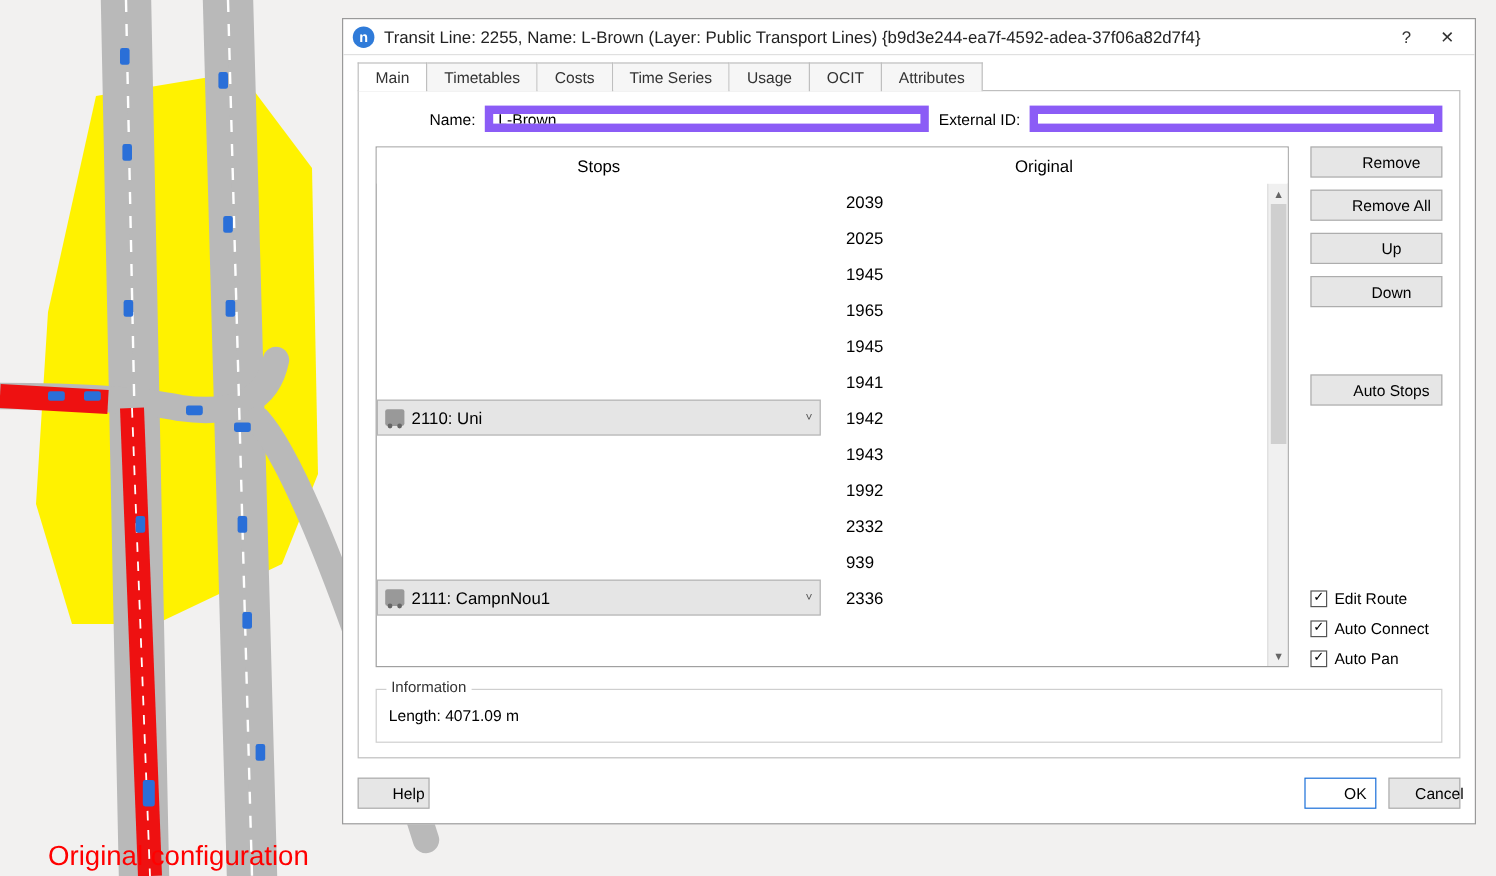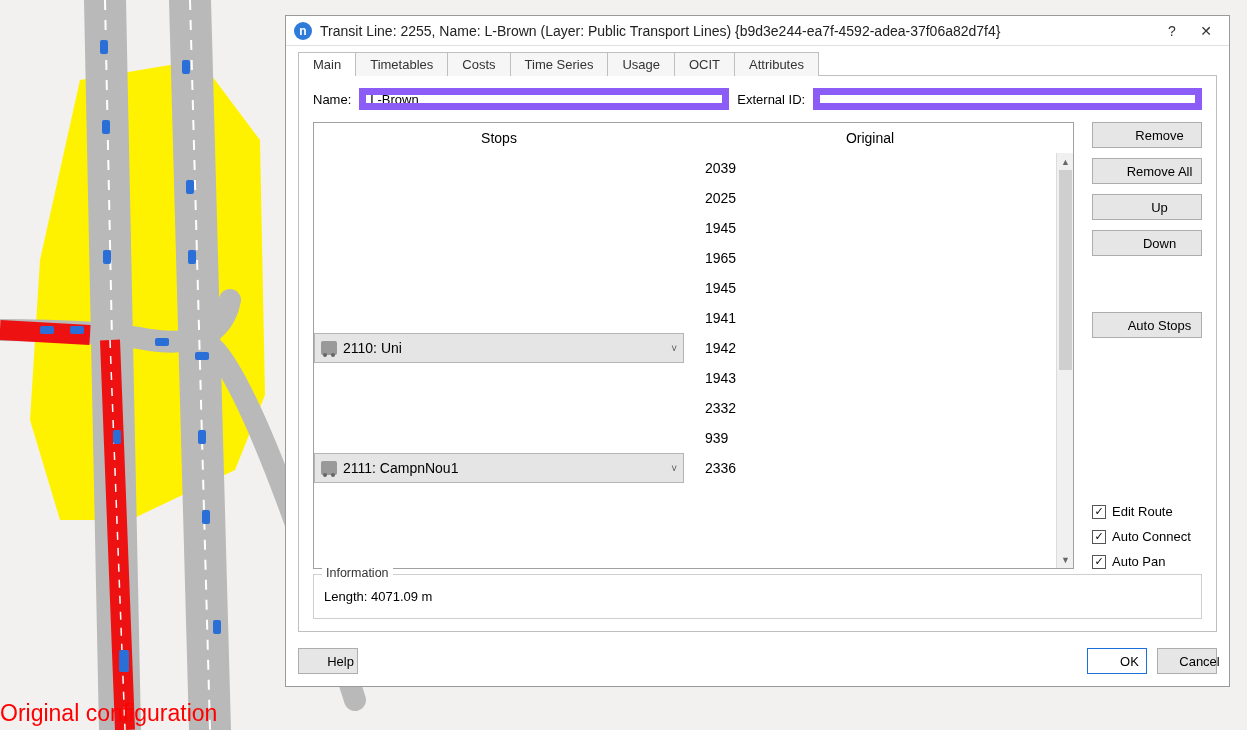--- a/index.html
+++ b/index.html
@@ -22,20 +22,21 @@
     width: 1247px; height: 730px;
     background: #f2f1f0;
   }
   .caption {
     position: absolute;
     left: 0px;
     top: 700px;
     color: #ff0000;
     font-size: 23px;
     font-family: "Segoe UI", Tahoma, sans-serif;
+    padding-left: 40px;
   }
 
   
   .dialog {
     position: absolute;
     left: 285px;
     top: 15px;
     width: 945px;
     height: 672px;
     background: #ffffff;
@@ -105,20 +106,21 @@
     display: flex;
     flex-direction: column;
     background: #fff;
   }
 
   .row-name {
     display: flex;
     align-items: center;
     gap: 8px;
     margin-bottom: 12px;
+    margin-left: 45px;
   }
   .row-name label { font-size: 13px; }
   .row-name input {
     height: 22px;
     border: 7px solid #8b5cf6;
     padding: 0 4px;
     font-size: 13px;
   }
   #name-input { flex: 0 0 370px; }
   #ext-input { flex: 1; }
@@ -255,21 +257,21 @@
     border: 1px solid #555;
     display: flex;
     align-items: center;
     justify-content: center;
     font-size: 11px;
     line-height: 1;
   }
 
   .info-box {
     border: 1px solid #cfcfcf;
-    margin-top: 5px;
+    margin-top: 18px;
     padding: 14px 10px 14px 10px;
     position: relative;
   }
   .info-box .legend {
     position: absolute;
     top: -9px;
     left: 8px;
     background: #fff;
     padding: 0 4px;
     font-size: 12.5px;
@@ -407,20 +409,24 @@
                       <div class="bus-ico"></div>
                       <div class="label">2110: Uni</div>
                       <div class="drop">˅</div>
                     </div>
                   </div>
                   <div class="cell-sec">1942</div>
                 </div>
                 <div class="row">
                   <div class="cell-stop"></div>
                   <div class="cell-sec">1943</div>
+                </div>
+                <div class="row">
+                  <div class="cell-stop"></div>
+                  <div class="cell-sec">1992</div>
                 </div>
                 <div class="row">
                   <div class="cell-stop"></div>
                   <div class="cell-sec">2332</div>
                 </div>
                 <div class="row">
                   <div class="cell-stop"></div>
                   <div class="cell-sec">939</div>
                 </div>
                 <div class="row">

